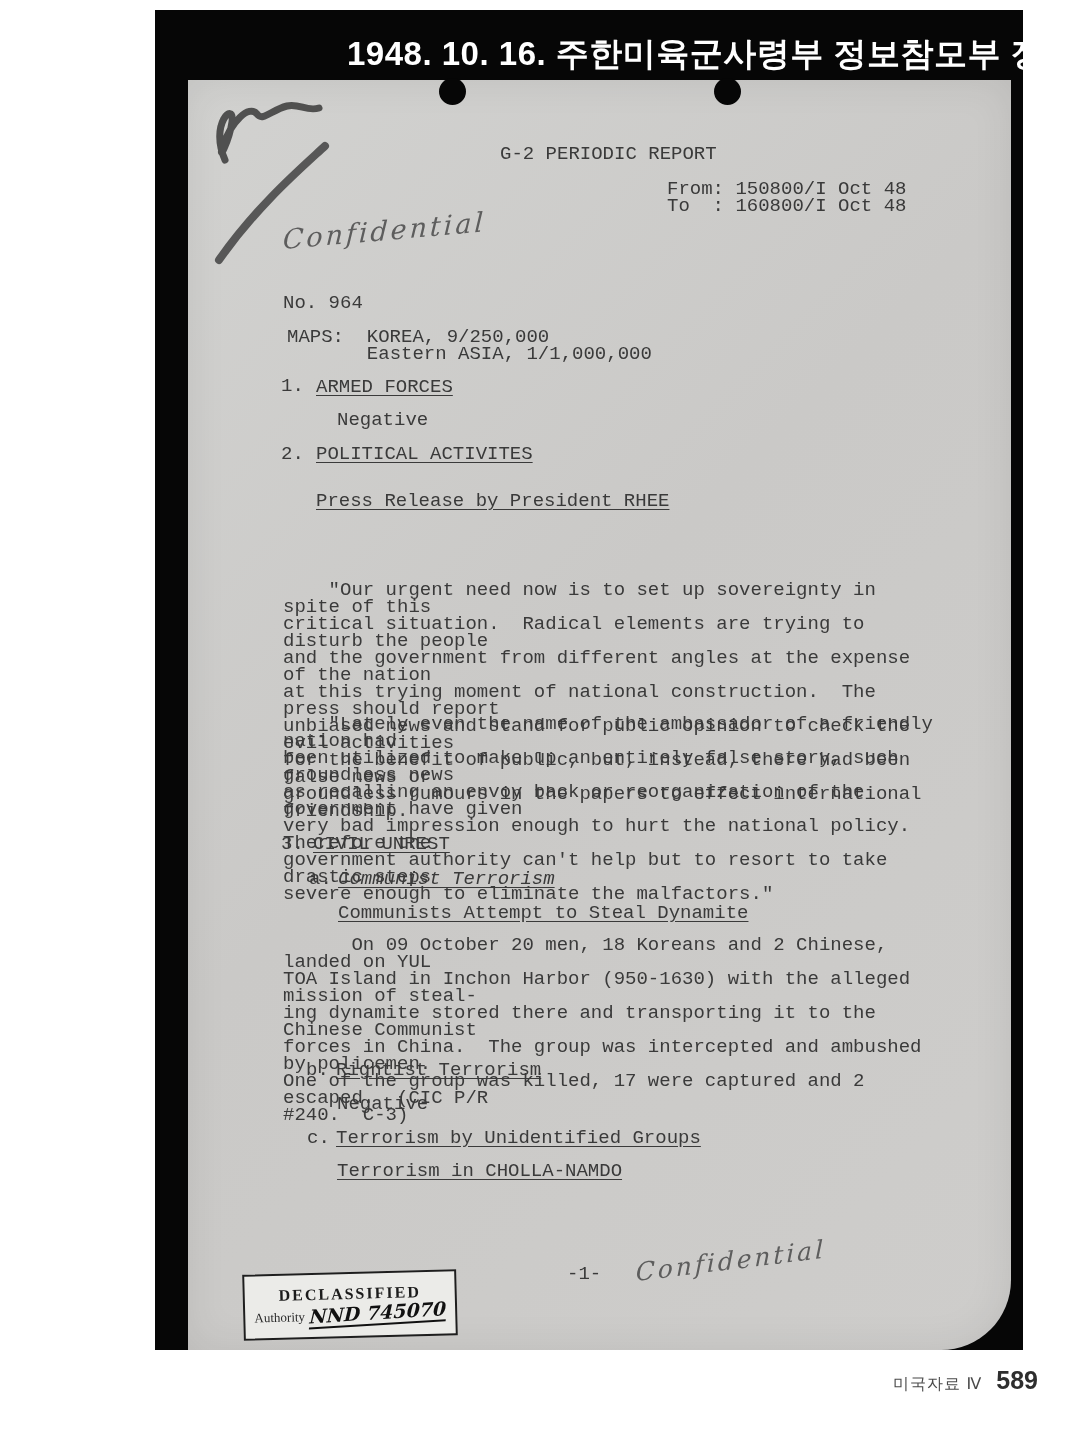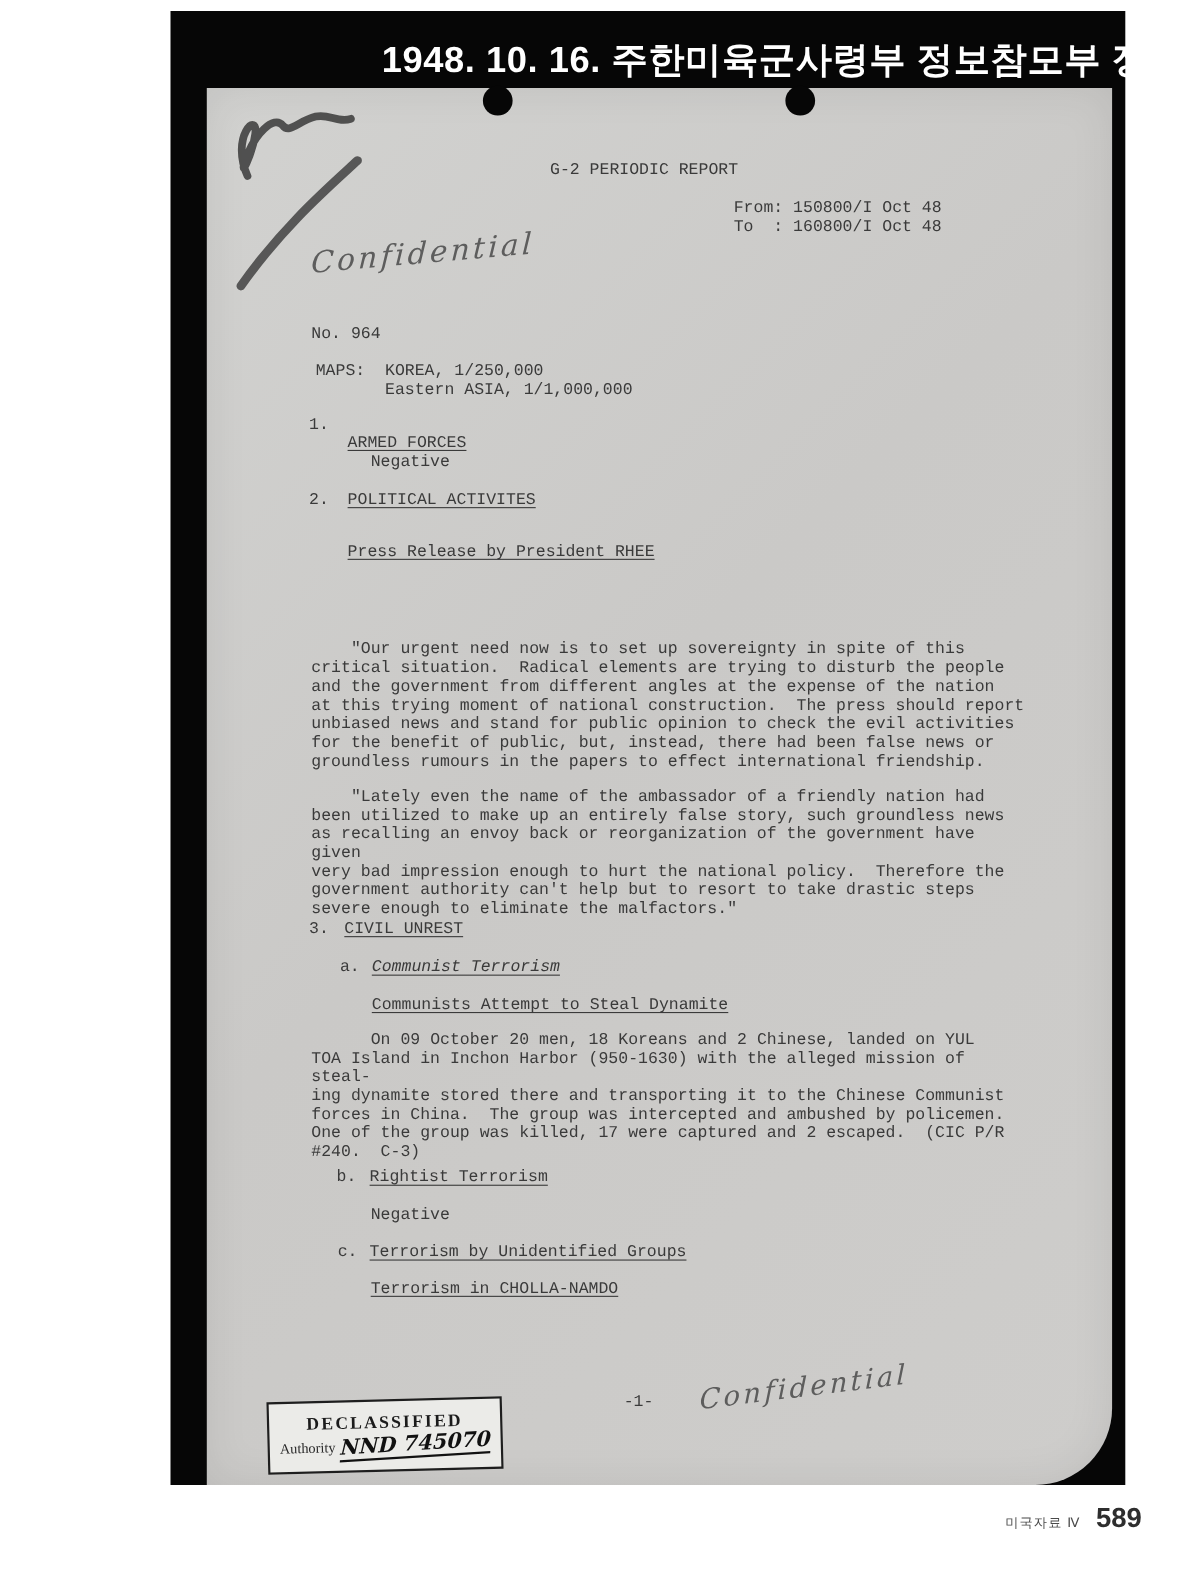--- a/index.html
+++ b/index.html
@@ -17,21 +17,21 @@
 
   
   .paper { position:absolute; left:188px; top:80px; width:823px; height:1270px;
            background:linear-gradient(135deg, #d2d2d0 0%, #cac9c7 45%, #cecdcb 100%);
            border-bottom-right-radius:70px; box-shadow:inset 0 0 40px rgba(0,0,0,0.08); }
 
   .hole { position:absolute; width:27px; height:27px; border-radius:50%; background:#060606; }
 
   
   .typed { position:absolute; font-family:"Liberation Mono","DejaVu Sans Mono",monospace;
-           font-size:15px; line-height:17px; color:#3a3a3a; white-space:pre-wrap; }
+           font-size:19px; line-height:17px; color:#3a3a3a; white-space:pre-wrap; }
   .uline { text-decoration:underline; text-underline-offset:3px; }
   .para  { width:650px; }
 
   
   .handwriting { position:absolute; font-family:"DejaVu Serif", serif; font-style:italic;
                  color:#4a4a4a; letter-spacing:3px; opacity:0.85; transform-origin:left center; }
   .hw-top    { left:283px; top:224px; font-size:27px; transform:rotate(-5deg) skewX(-8deg); }
   .hw-bottom { left:636px; top:1258px; font-size:25px; transform:rotate(-7deg) skewX(-8deg); }
 
   .scribble { position:absolute; left:195px; top:98px; }
@@ -45,21 +45,21 @@
                  letter-spacing:2px; color:#1b1b1b; }
   .stamp-row2  { display:flex; align-items:baseline; gap:4px; }
   .stamp-label { font-family:"Liberation Serif", serif; font-size:13px; color:#2a2a2a; }
   .stamp-value { font-family:"DejaVu Serif", serif; font-weight:700; font-style:italic;
                  font-size:19px; color:#111; transform:rotate(-2deg) skewX(-6deg);
                  border-bottom:2px solid #111; line-height:1; padding-bottom:1px; }
 
   
   .page-footer { position:absolute; top:1366px; right:42px; display:flex;
                  align-items:baseline; gap:14px; }
-  .footer-series { font-size:12px; color:#4a4a4a; letter-spacing:1px; }
+  .footer-series { font-size:16px; color:#4a4a4a; letter-spacing:1px; }
   .footer-page   { font-size:25px; font-weight:700; color:#2e2e2e; }
 </style>
 </head>
 <body>
 
 <div id="page">
 
   <div class="frame">
     <div class="banner-title">1948. 10. 16. 주한미육군사령부 정보참모부 정기보고</div>
   </div>
@@ -74,25 +74,25 @@
     <path d="M130,48 C104,72 62,108 24,162" fill="none" stroke="#2f2f2f" stroke-width="8" stroke-linecap="round" opacity="0.75"></path>
   </svg>
 
   <div class="handwriting hw-top">Confidential</div>
 
   <div class="typed" style="left:500px; top:146px;">G-2 PERIODIC REPORT</div>
   <div class="typed" style="left:667px; top:181px;">From: 150800/I Oct 48
 To  : 160800/I Oct 48</div>
 
   <div class="typed" style="left:283px; top:295px;">No. 964</div>
-  <div class="typed" style="left:287px; top:329px;">MAPS:  KOREA, 1/250,000
+  <div class="typed" style="left:287px; top:329px;">MAPS:  KOREA, 9/250,000
        Eastern ASIA, 1/1,000,000</div>
 
   <div class="typed" style="left:281px; top:378px;">1.</div>
-  <div class="typed uline" style="left:316px; top:394px;text-align:right;">ARMED FORCES</div>
+  <div class="typed uline" style="left:316px; top:379px;text-align:right;">ARMED FORCES</div>
   <div class="typed" style="left:337px; top:412px;">Negative</div>
 
   <div class="typed" style="left:281px; top:446px;">2.</div>
   <div class="typed uline" style="left:316px; top:446px;">POLITICAL ACTIVITES</div>
   <div class="typed uline" style="left:316px; top:481px;margin-top:12px;">Press Release by President RHEE</div>
   <div class="typed para" style="left:283px; top:582px;">    "Our urgent need now is to set up sovereignty in spite of this
 critical situation.  Radical elements are trying to disturb the people
 and the government from different angles at the expense of the nation
 at this trying moment of national construction.  The press should report
 unbiased news and stand for public opinion to check the evil activities

